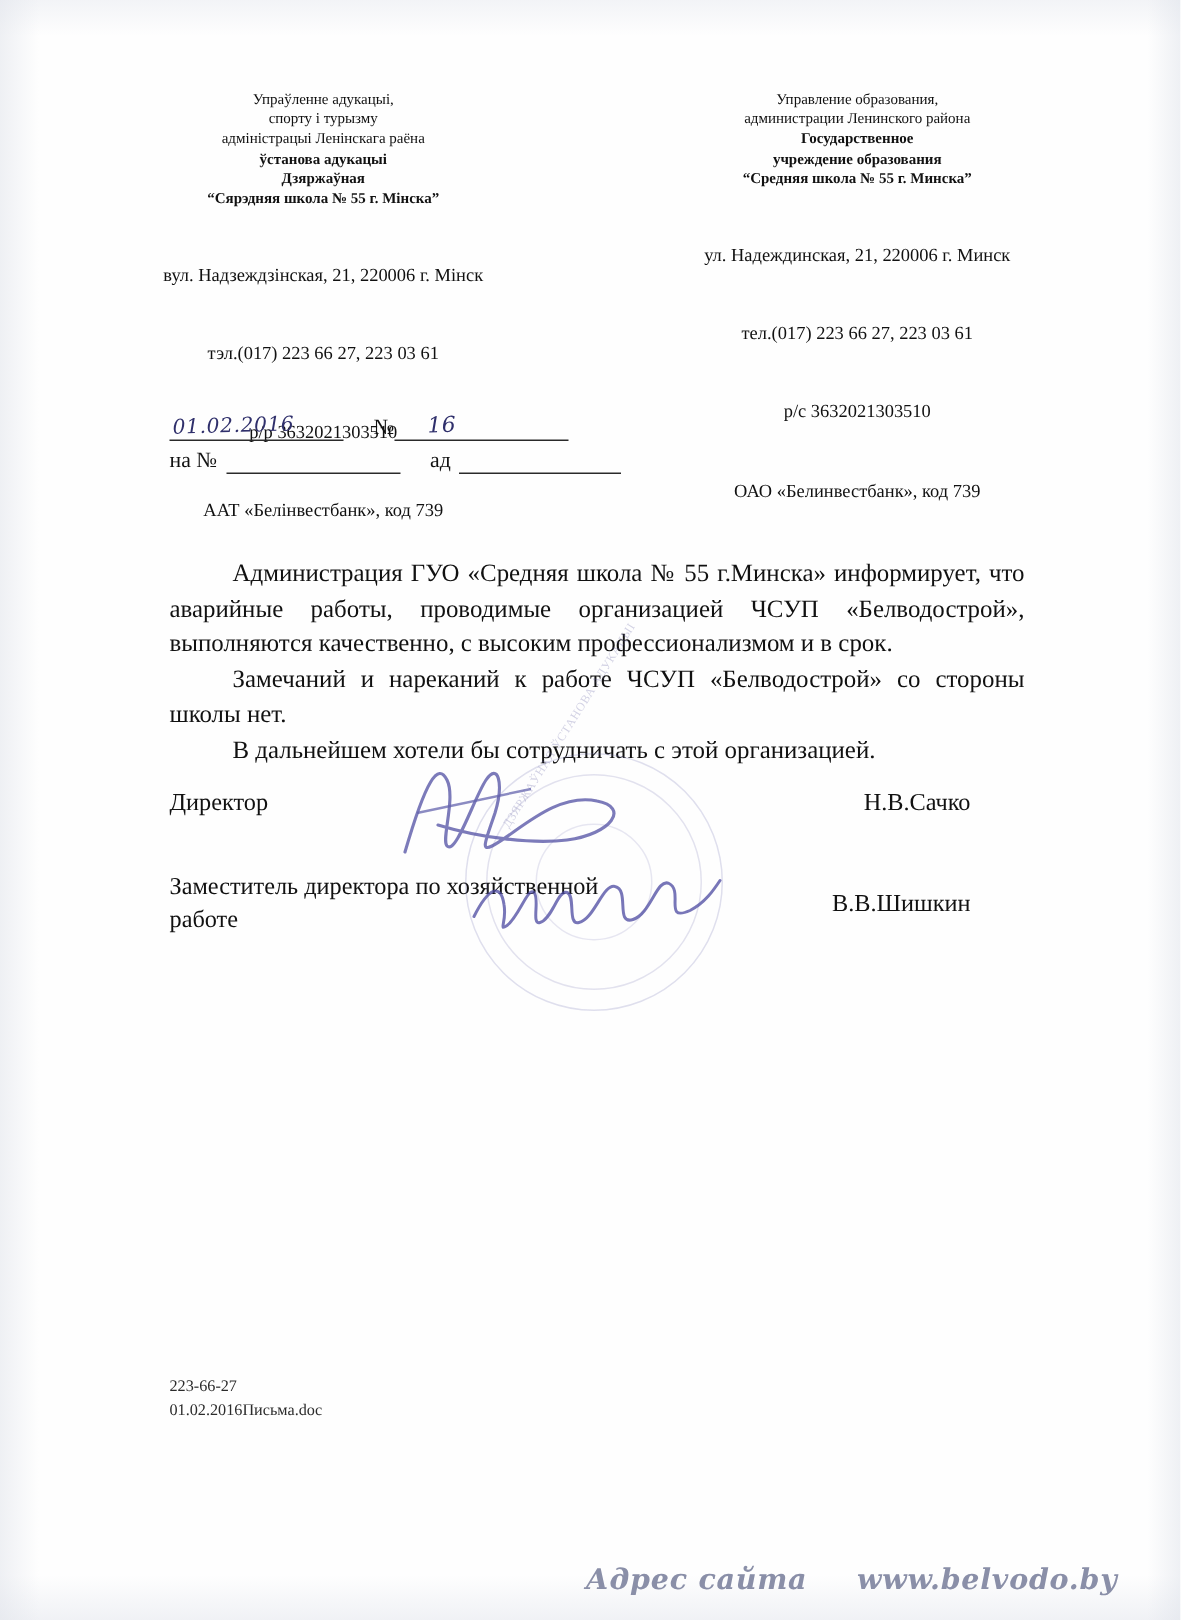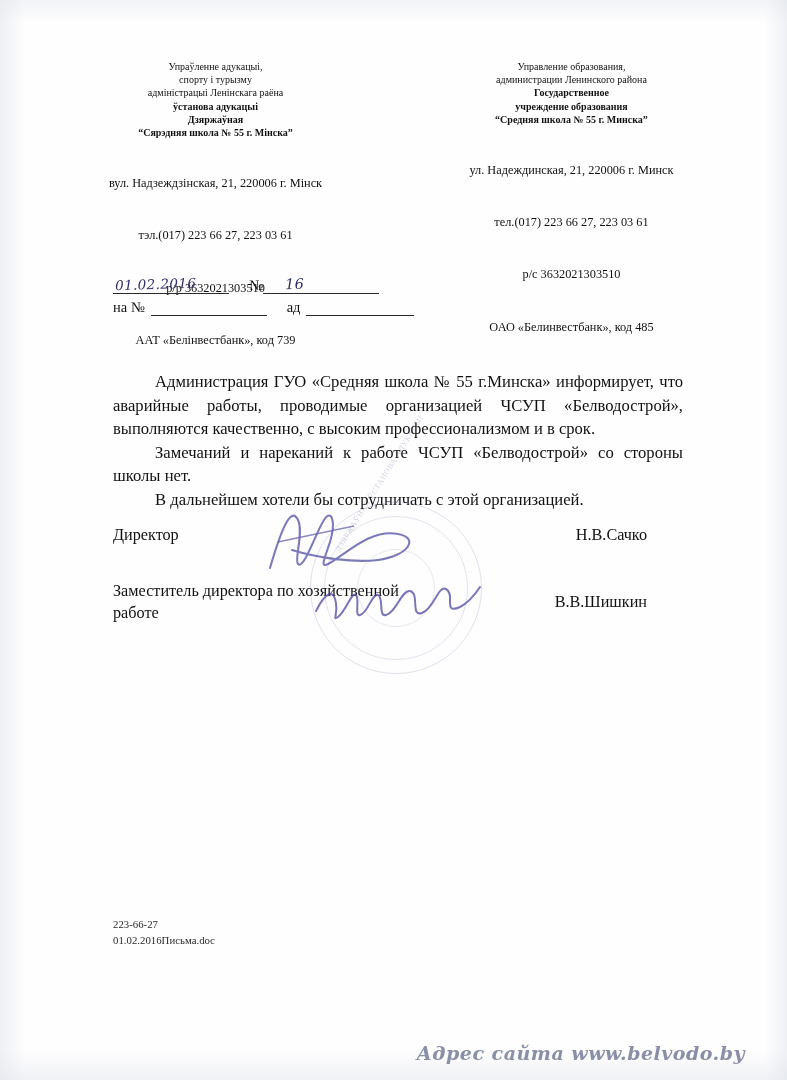--- a/index.html
+++ b/index.html
@@ -208,20 +208,21 @@
     text-align: right;
     padding-right: 42px;
     color: #8a8fa8;
     font-family: "DejaVu Serif", serif;
     font-style: italic;
     font-weight: bold;
     font-size: 19px;
     letter-spacing: .5px;
   }
   .site-bar .label {
+    margin-right: 26px;
   }
 </style>
 </head>
 <body>
 
 <div class="page">
 
   <div class="letterhead">
 
     <div class="lh-col">
@@ -239,21 +240,21 @@
 
     <div class="lh-col">
       <div class="lh-line">Управление образования,</div>
       <div class="lh-line">администрации Ленинского района</div>
       <div class="lh-line bold">Государственное</div>
       <div class="lh-line bold">учреждение  образования</div>
       <div class="lh-line bold">“Средняя школа № 55 г. Минска”</div>
       <div class="lh-line small">ул. Надеждинская, 21, 220006 г. Минск</div>
       <div class="lh-line small">тел.(017) 223 66 27, 223 03 61</div>
       <div class="lh-line small">р/с 3632021303510</div>
-      <div class="lh-line small">ОАО «Белинвестбанк», код 485</div>
+      <div class="lh-line small">ОАО «Белинвестбанк», код 739</div>
     </div>
 
   </div>
 
   <div class="refblock">
     <div class="ref-row">
       <div class="ref-line w1">
         <span class="handwritten">01.02.2016</span>
       </div>
       <div class="ref-gap"></div>

